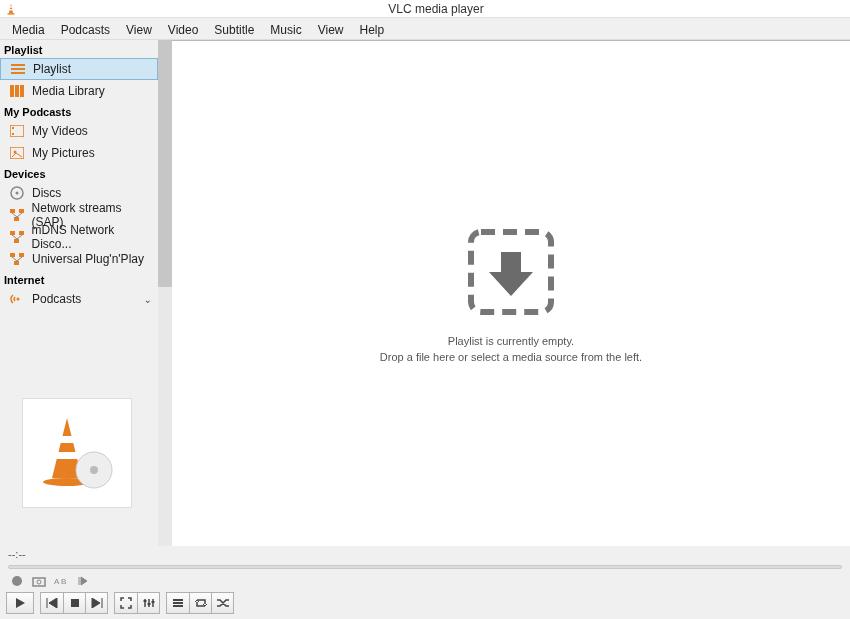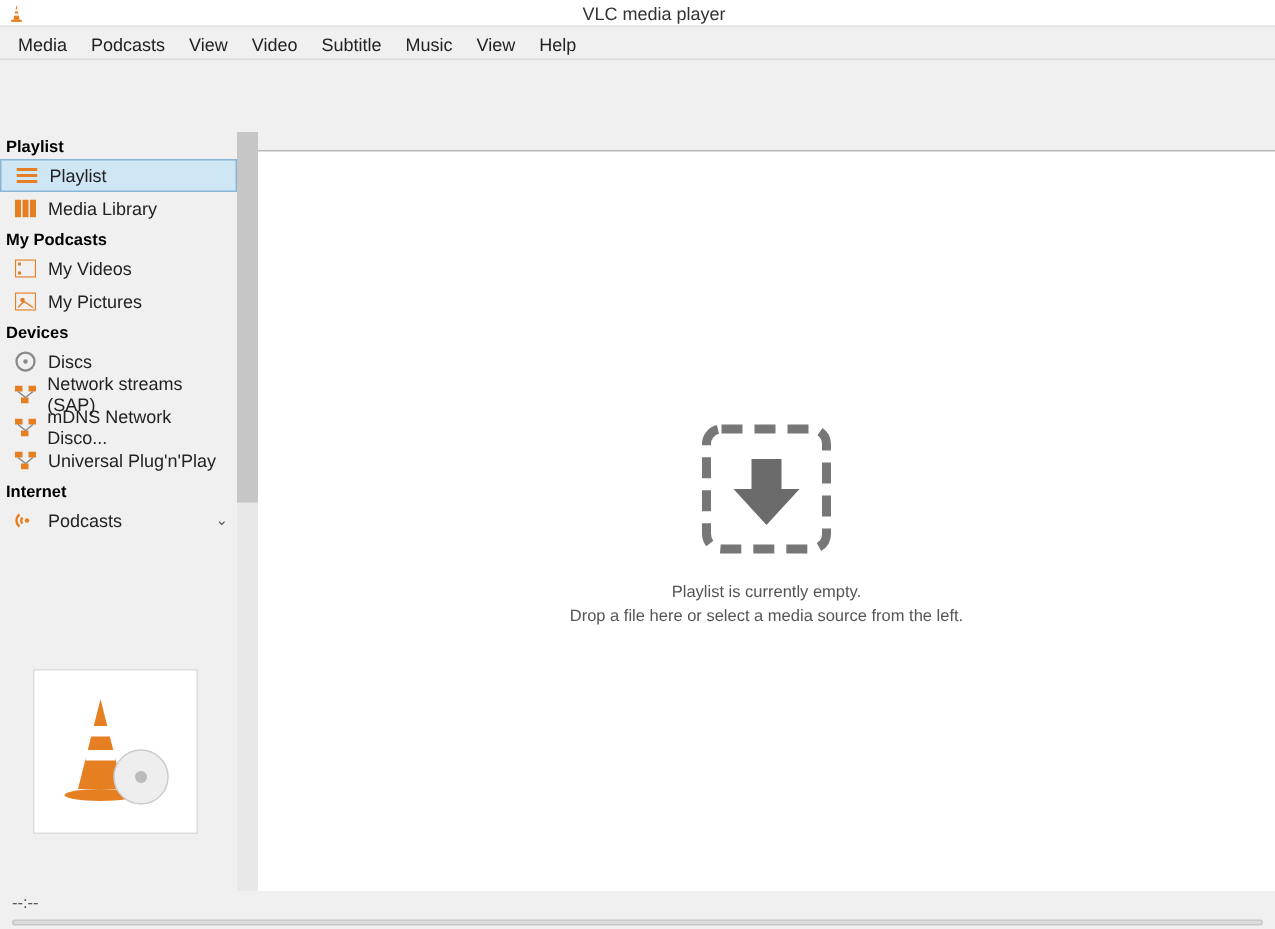--- a/index.html
+++ b/index.html
@@ -5,35 +5,35 @@
 * { margin: 0; padding: 0; box-sizing: border-box; font-family: "Segoe UI", Tahoma, sans-serif; }
 html, body { width: 850px; height: 619px; overflow: hidden; background: #f0f0f0; }
 
 .titlebar { height: 18px; display: flex; align-items: center; background: #fff; border-bottom: 1px solid #e0e0e0; }
 .titlebar .logo { width: 22px; display: flex; justify-content: center; align-items: center; }
 .titlebar .title { flex: 1; text-align: center; font-size: 12px; color: #333; }
 
 .menubar { height: 22px; display: flex; align-items: flex-end; background: #f0f0f0; padding: 0 4px; border-bottom: 1px solid #ddd; }
 .menubar .menu-item { font-size: 12px; color: #222; padding: 2px 8px; cursor: default; }
 
-.body-area { display: flex; height: 506px; margin-top: 48px; }
+.body-area { display: flex; height: 506px; }
 .sidebar { width: 158px; background: #f0f0f0; display: flex; flex-direction: column; position: relative; }
 .sidebar-scroll { width: 14px; background: #e8e8e8; }
 .sidebar-thumb { width: 14px; height: 247px; background: #c6c6c6; }
 .nav { flex: 1; }
 
 .section-header { font-size: 11px; font-weight: bold; color: #000; padding: 4px 4px 2px 4px; }
 .nav-item { display: flex; align-items: center; font-size: 12px; color: #222; height: 22px; padding: 0 4px 0 8px; cursor: default; position: relative; }
 .nav-item.selected { background: #cfe6f5; border: 1px solid #8ab6d6; }
 .nav-item .icon-slot { width: 18px; height: 16px; display: flex; align-items: center; justify-content: center; margin-right: 6px; }
 .nav-item .chevron { position: absolute; right: 6px; font-size: 10px; color: #555; }
 
 .album-art { position: absolute; bottom: 38px; left: 22px; width: 110px; height: 110px; background: #fff; border: 1px solid #ddd; display: flex; align-items: center; justify-content: center; }
 
-.main { flex: 1; display: flex; flex-direction: column; }
+.main { flex: 1; display: flex; flex-direction: row; }
 .main-top { height: 12px; background: #f0f0f0; }
 .content { flex: 1; background: #fff; border-top: 1px solid #b8b8b8; display: flex; flex-direction: column; align-items: center; justify-content: center; }
 .drop-msg { text-align: center; font-size: 11px; color: #555; margin-top: 12px; line-height: 1.4; }
 
 .time-row { height: 16px; display: flex; align-items: center; padding: 0 8px; background: #f0f0f0; font-size: 11px; color: #555; }
 .seek-row { height: 10px; display: flex; align-items: center; padding: 0 8px; background: #f0f0f0; }
 .seek-track { flex: 1; height: 4px; background: #dcdcdc; border: 1px solid #c8c8c8; border-radius: 2px; }
 
 .toolbar-upper { height: 18px; display: flex; align-items: center; gap: 4px; padding: 0 8px; background: #f0f0f0; }
 .toolbar-upper .mini-btn { width: 18px; height: 16px; display: flex; align-items: center; justify-content: center; color: #888; cursor: default; border: 1px solid transparent; text-align: right; }

